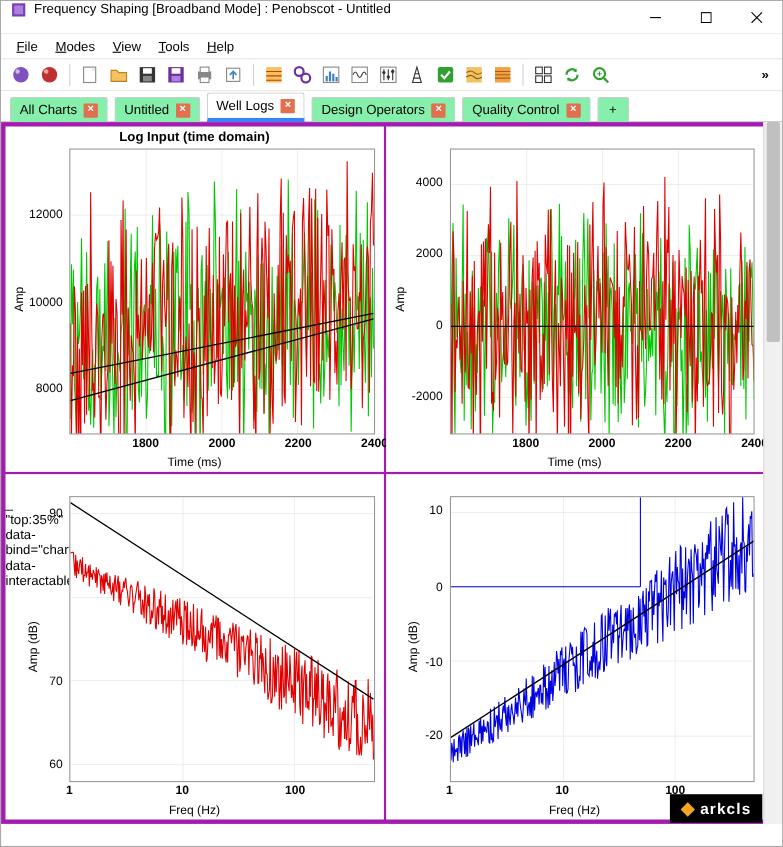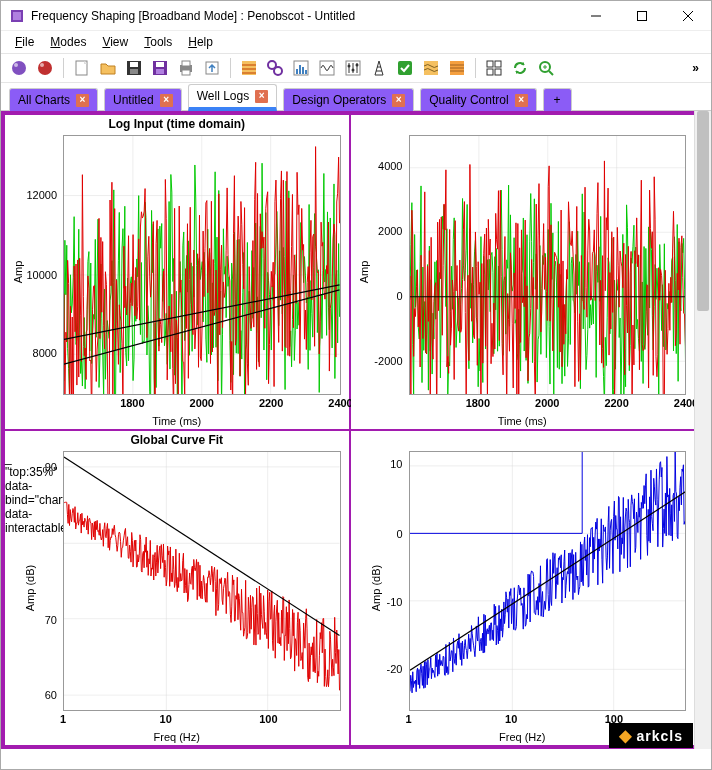--- a/index.html
+++ b/index.html
@@ -1,30 +1,30 @@
 <!DOCTYPE html>
 <html><head>
 <meta charset="utf-8">
 <style>
 * { box-sizing: border-box; margin: 0; padding: 0; }
 body { font-family: "Segoe UI", Tahoma, sans-serif; font-size: 12px; background: #fff; width: 712px; height: 770px; overflow: hidden; border: 1px solid #aaa; }
-.titlebar { height: 30px; display: flex; align-items: center; padding: 0 0 0 8px; background: #fff; border-bottom: 1px solid #eee; }
+.titlebar { height: 30px; display: flex; align-items: flex-start; padding: 0 0 0 8px; background: #fff; border-bottom: 1px solid #eee; }
 .titlebar .icon { width: 16px; height: 16px; margin-right: 6px; display: inline-flex; }
 .titlebar .title { flex: 1; font-size: 12px; color: #000; }
 .titlebar .winbtns { display: flex; }
 .titlebar .winbtn { width: 46px; height: 30px; display: flex; align-items: center; justify-content: center; font-size: 13px; font-family: "Segoe MDL2 Assets", sans-serif; }
 .menubar { height: 22px; display: flex; align-items: center; padding: 0 8px; gap: 4px; }
 .menubar .menuitem { padding: 2px 6px; font-size: 12px; }
 .menubar .menuitem u { text-decoration: underline; }
 .toolbar { height: 30px; display: flex; align-items: center; padding: 2px 6px; gap: 2px; border-top: 1px solid #e5e5e5; border-bottom: 1px solid #e5e5e5; background: #fff; }
 .toolbar .sep { width: 1px; height: 20px; background: #d0d0d0; margin: 0 4px; }
 .toolbar .tbtn { width: 24px; height: 24px; display: flex; align-items: center; justify-content: center; border-radius: 2px; }
 .toolbar .overflow { margin-left: auto; font-weight: bold; padding: 0 6px; }
 .tabstrip { height: 28px; display: flex; align-items: end; padding: 4px 8px 0 8px; gap: 6px; border-bottom: 1px solid #ccc; background: #fff; }
-.tab { padding: 4px 8px; border: 1px solid #ccc; border-bottom: none; border-radius: 3px 3px 0 0; background: #8b5cf6; display: flex; align-items: center; gap: 6px; font-size: 12px; position: relative; top: 1px; }
+.tab { padding: 4px 8px; border: 1px solid #ccc; border-bottom: none; border-radius: 3px 3px 0 0; background: #86efac; display: flex; align-items: center; gap: 6px; font-size: 12px; position: relative; top: 1px; }
 .tab.active { background: #fff; border-bottom: 4px solid #3b82f6; }
 .tab .closex { width: 13px; height: 13px; background: #e07050; color: #fff; font-size: 10px; line-height: 12px; text-align: center; border-radius: 1px; font-weight: bold; }
 .tab.add { padding: 4px 10px; }
 .content { position: relative; height: 638px; display: flex; }
 .chartgrid { flex: 1; display: grid; grid-template-columns: 1fr 1fr; grid-template-rows: 1fr 1fr; padding: 4px 0 4px 4px; gap: 2px; background: #a21caf; }
 .scrollbar { width: 17px; background: #f0f0f0; border-left: 1px solid #ddd; position: relative; }
 .scrollbar .thumb { position: absolute; top: 0; left: 2px; right: 2px; height: 200px; background: #c0c0c0; border-radius: 2px; }
 .chartcell { position: relative; background: #fff; }
 .charttitle { text-align: center; font-size: 12px; font-weight: bold; padding: 2px 0; }
 .plot { position: absolute; top: 20px; left: 58px; right: 8px; bottom: 34px; border: 1px solid #999; background: #fff; }
@@ -308,21 +308,20 @@
               <line x1="210" y1="0" x2="210" y2="260"></line>
           </g>
           <polyline id="noisy-g1" fill="none" stroke="#00c800" stroke-width="1" points="0.0,165.1 0.9,109.6 1.9,67.2 2.8,209.8 3.7,260.2 4.7,99.3 5.6,172.2 6.6,135.2 7.5,152.4 8.4,192.3 9.4,204.6 10.3,126.7 11.2,50.3 12.2,248.5 13.1,132.0 14.0,216.0 15.0,166.8 15.9,218.5 16.9,199.6 17.8,129.6 18.7,256.1 19.7,110.9 20.6,216.8 21.5,144.8 22.5,239.9 23.4,178.5 24.3,204.6 25.3,126.8 26.2,184.6 27.2,125.5 28.1,151.4 29.0,165.2 30.0,137.6 30.9,243.8 31.8,170.2 32.8,80.7 33.7,94.0 34.6,69.6 35.6,125.0 36.5,171.9 37.5,93.5 38.4,260.3 39.3,227.7 40.3,231.8 41.2,176.8 42.1,131.2 43.1,174.6 44.0,104.4 44.9,82.5 45.9,151.8 46.8,213.1 47.8,191.6 48.7,183.5 49.6,162.9 50.6,208.4 51.5,169.6 52.4,153.8 53.4,63.0 54.3,130.1 55.3,145.9 56.2,135.4 57.1,115.1 58.1,69.0 59.0,205.6 59.9,234.6 60.9,93.3 61.8,173.6 62.7,148.5 63.7,208.6 64.6,149.3 65.6,116.8 66.5,105.1 67.4,182.8 68.4,189.6 69.3,252.7 70.2,204.1 71.2,236.8 72.1,101.4 73.0,203.2 74.0,248.4 74.9,121.2 75.9,140.0 76.8,214.6 77.7,152.1 78.7,124.7 79.6,155.1 80.5,124.2 81.5,177.1 82.4,120.1 83.3,117.3 84.3,137.3 85.2,219.5 86.2,121.6 87.1,175.2 88.0,113.4 89.0,216.9 89.9,131.0 90.8,211.8 91.8,93.4 92.7,54.5 93.6,114.5 94.6,221.0 95.5,145.8 96.5,141.8 97.4,199.7 98.3,124.8 99.3,133.4 100.2,49.5 101.1,191.7 102.1,79.5 103.0,150.5 103.9,156.3 104.9,150.1 105.8,102.5 106.8,188.7 107.7,185.1 108.6,225.6 109.6,218.9 110.5,174.5 111.4,209.9 112.4,236.9 113.3,138.4 114.2,135.3 115.2,82.6 116.1,216.7 117.1,141.7 118.0,226.1 118.9,99.5 119.9,249.3 120.8,207.4 121.7,106.7 122.7,58.0 123.6,106.5 124.5,228.4 125.5,127.8 126.4,63.3 127.4,154.5 128.3,118.8 129.2,248.0 130.2,205.1 131.1,200.8 132.0,110.4 133.0,220.0 133.9,153.9 134.8,120.5 135.8,129.5 136.7,118.2 137.7,118.5 138.6,223.4 139.5,173.6 140.5,94.2 141.4,191.7 142.3,250.0 143.3,67.8 144.2,144.5 145.2,97.6 146.1,269.0 147.0,131.7 148.0,126.3 148.9,148.1 149.8,233.4 150.8,86.1 151.7,235.0 152.6,139.5 153.6,147.1 154.5,249.6 155.5,170.0 156.4,209.1 157.3,242.0 158.3,165.0 159.2,142.2 160.1,232.2 161.1,204.5 162.0,86.5 162.9,210.1 163.9,128.3 164.8,121.9 165.8,165.9 166.7,166.7 167.6,178.3 168.6,119.4 169.5,159.5 170.4,95.9 171.4,150.7 172.3,126.7 173.2,254.6 174.2,159.8 175.1,58.3 176.1,194.4 177.0,76.6 177.9,184.4 178.9,235.4 179.8,221.2 180.7,195.0 181.7,127.4 182.6,193.6 183.5,170.0 184.5,190.5 185.4,163.8 186.4,189.4 187.3,114.8 188.2,121.8 189.2,243.3 190.1,130.2 191.0,147.5 192.0,111.6 192.9,166.6 193.8,81.0 194.8,174.4 195.7,214.2 196.7,242.3 197.6,271.6 198.5,202.9 199.5,231.4 200.4,183.3 201.3,122.8 202.3,128.2 203.2,199.4 204.1,143.7 205.1,102.9 206.0,280.0 207.0,255.7 207.9,145.3 208.8,235.0 209.8,148.9 210.7,155.5 211.6,144.4 212.6,203.1 213.5,183.4 214.4,268.3 215.4,198.5 216.3,99.2 217.3,266.6 218.2,215.0 219.1,252.7 220.1,69.4 221.0,92.5 221.9,154.0 222.9,236.6 223.8,211.2 224.7,123.0 225.7,128.3 226.6,111.1 227.6,89.9 228.5,214.4 229.4,112.0 230.4,194.5 231.3,184.9 232.2,204.0 233.2,216.9 234.1,119.9 235.1,227.2 236.0,147.1 236.9,249.4 237.9,111.4 238.8,215.1 239.7,113.3 240.7,176.8 241.6,200.8 242.5,91.6 243.5,173.3 244.4,94.3 245.4,114.4 246.3,180.8 247.2,215.6 248.2,171.6 249.1,129.5 250.0,164.7 251.0,133.3 251.9,159.4 252.8,261.5 253.8,109.4 254.7,140.3 255.7,196.1 256.6,149.9 257.5,212.3 258.5,108.6 259.4,214.9 260.3,215.5 261.3,168.7 262.2,174.4 263.1,169.7 264.1,156.7 265.0,168.2 266.0,125.1 266.9,122.4 267.8,216.6 268.8,101.6 269.7,145.9 270.6,219.3 271.6,89.2 272.5,247.2 273.4,106.6 274.4,167.9 275.3,176.3 276.3,108.2 277.2,117.7 278.1,103.2 279.1,154.3 280.0,228.6"></polyline>
           <polyline id="noisy-r1" fill="none" stroke="#e00000" stroke-width="1" points="0.0,141.0 0.9,277.9 1.9,74.8 2.8,100.8 3.7,222.1 4.7,174.1 5.6,181.9 6.6,151.6 7.5,134.8 8.4,192.4 9.4,162.5 10.3,232.8 11.2,120.1 12.2,170.7 13.1,204.1 14.0,169.2 15.0,56.3 15.9,216.8 16.9,219.7 17.8,131.2 18.7,186.8 19.7,115.5 20.6,275.4 21.5,102.1 22.5,204.6 23.4,224.9 24.3,166.8 25.3,151.0 26.2,147.8 27.2,296.8 28.1,86.8 29.0,176.0 30.0,84.1 30.9,143.9 31.8,81.6 32.8,200.8 33.7,130.3 34.6,68.5 35.6,94.8 36.5,34.1 37.5,232.7 38.4,222.1 39.3,239.2 40.3,94.2 41.2,210.8 42.1,193.6 43.1,145.1 44.0,156.8 44.9,245.4 45.9,85.3 46.8,156.1 47.8,130.5 48.7,190.9 49.6,196.7 50.6,125.0 51.5,197.8 52.4,194.7 53.4,144.7 54.3,94.0 55.3,66.1 56.2,177.9 57.1,263.6 58.1,158.7 59.0,140.3 59.9,226.4 60.9,28.7 61.8,128.1 62.7,186.7 63.7,132.1 64.6,201.2 65.6,204.2 66.5,96.7 67.4,131.6 68.4,231.1 69.3,126.7 70.2,159.4 71.2,147.3 72.1,282.1 73.0,128.5 74.0,228.9 74.9,118.7 75.9,98.9 76.8,211.8 77.7,92.7 78.7,274.7 79.6,84.0 80.5,120.0 81.5,103.8 82.4,229.5 83.3,188.7 84.3,222.3 85.2,168.4 86.2,214.7 87.1,78.0 88.0,104.6 89.0,114.0 89.9,55.1 90.8,206.2 91.8,54.7 92.7,141.6 93.6,209.1 94.6,240.7 95.5,145.4 96.5,101.3 97.4,192.0 98.3,270.5 99.3,158.8 100.2,184.7 101.1,216.9 102.1,117.7 103.0,134.7 103.9,188.7 104.9,253.9 105.8,138.0 106.8,173.8 107.7,87.5 108.6,290.7 109.6,88.2 110.5,290.4 111.4,112.7 112.4,208.0 113.3,94.6 114.2,168.0 115.2,161.1 116.1,172.1 117.1,84.7 118.0,223.5 118.9,151.0 119.9,246.7 120.8,203.3 121.7,199.2 122.7,174.0 123.6,124.4 124.5,160.8 125.5,142.6 126.4,226.9 127.4,275.7 128.3,68.6 129.2,174.6 130.2,99.9 131.1,48.0 132.0,135.8 133.0,197.5 133.9,176.6 134.8,134.2 135.8,88.3 136.7,154.6 137.7,122.0 138.6,156.6 139.5,186.0 140.5,51.1 141.4,30.1 142.3,186.6 143.3,89.5 144.2,165.0 145.2,216.6 146.1,153.3 147.0,117.2 148.0,120.0 148.9,122.4 149.8,126.8 150.8,172.6 151.7,128.8 152.6,217.7 153.6,74.6 154.5,232.6 155.5,125.9 156.4,209.9 157.3,169.7 158.3,199.4 159.2,134.6 160.1,144.2 161.1,66.3 162.0,88.6 162.9,107.9 163.9,110.5 164.8,95.9 165.8,121.0 166.7,140.1 167.6,252.6 168.6,135.5 169.5,71.0 170.4,186.6 171.4,247.3 172.3,179.2 173.2,245.9 174.2,120.4 175.1,164.7 176.1,166.6 177.0,174.8 177.9,51.6 178.9,152.6 179.8,182.6 180.7,115.8 181.7,83.9 182.6,95.7 183.5,165.4 184.5,164.6 185.4,118.1 186.4,116.3 187.3,94.6 188.2,165.9 189.2,136.5 190.1,77.9 191.0,47.0 192.0,142.0 192.9,210.6 193.8,145.4 194.8,228.9 195.7,120.6 196.7,233.2 197.6,25.1 198.5,155.9 199.5,82.3 200.4,94.7 201.3,52.5 202.3,220.8 203.2,137.6 204.1,194.5 205.1,96.5 206.0,177.8 207.0,101.9 207.9,273.7 208.8,203.4 209.8,158.5 210.7,92.1 211.6,130.2 212.6,172.5 213.5,115.9 214.4,126.5 215.4,131.9 216.3,153.0 217.3,108.0 218.2,240.5 219.1,119.4 220.1,170.9 221.0,198.5 221.9,111.2 222.9,231.1 223.8,137.9 224.7,116.3 225.7,276.7 226.6,190.5 227.6,230.7 228.5,115.6 229.4,128.5 230.4,82.5 231.3,131.8 232.2,119.8 233.2,235.6 234.1,133.3 235.1,44.5 236.0,210.1 236.9,216.2 237.9,214.5 238.8,209.8 239.7,188.4 240.7,149.8 241.6,150.9 242.5,254.0 243.5,54.5 244.4,93.4 245.4,112.9 246.3,96.5 247.2,241.2 248.2,41.1 249.1,83.8 250.0,222.3 251.0,242.6 251.9,220.5 252.8,132.7 253.8,165.5 254.7,134.5 255.7,140.5 256.6,157.7 257.5,281.8 258.5,269.6 259.4,135.3 260.3,182.5 261.3,220.0 262.2,194.2 263.1,148.5 264.1,195.8 265.0,142.4 266.0,167.8 266.9,112.9 267.8,75.9 268.8,120.5 269.7,211.3 270.6,198.8 271.6,138.5 272.5,155.1 273.4,103.0 274.4,209.8 275.3,112.2 276.3,100.6 277.2,142.4 278.1,178.7 279.1,179.5 280.0,212.4"></polyline>
           <line x1="0" y1="162" x2="280" y2="162" stroke="#000" stroke-width="1.2"></line>
         </svg>
       </div>
     </div>
 
     <div class="chartcell">
-      <div class="charttitle">Global Curve Fit</div>
       <div class="ylabel">Amp (dB)</div>
       <div class="xlabel">Freq (Hz)</div>
       <div class="yticks">
         <span style="top:94%">60</span>
         <span style="top:65%">70</span>
 _
         "top:35%" data-bind="chart_data.2.yticks.2" data-interactable="false"&gt;
         <span style="top:6%">90</span>
       </div>
       <div class="xticks">

